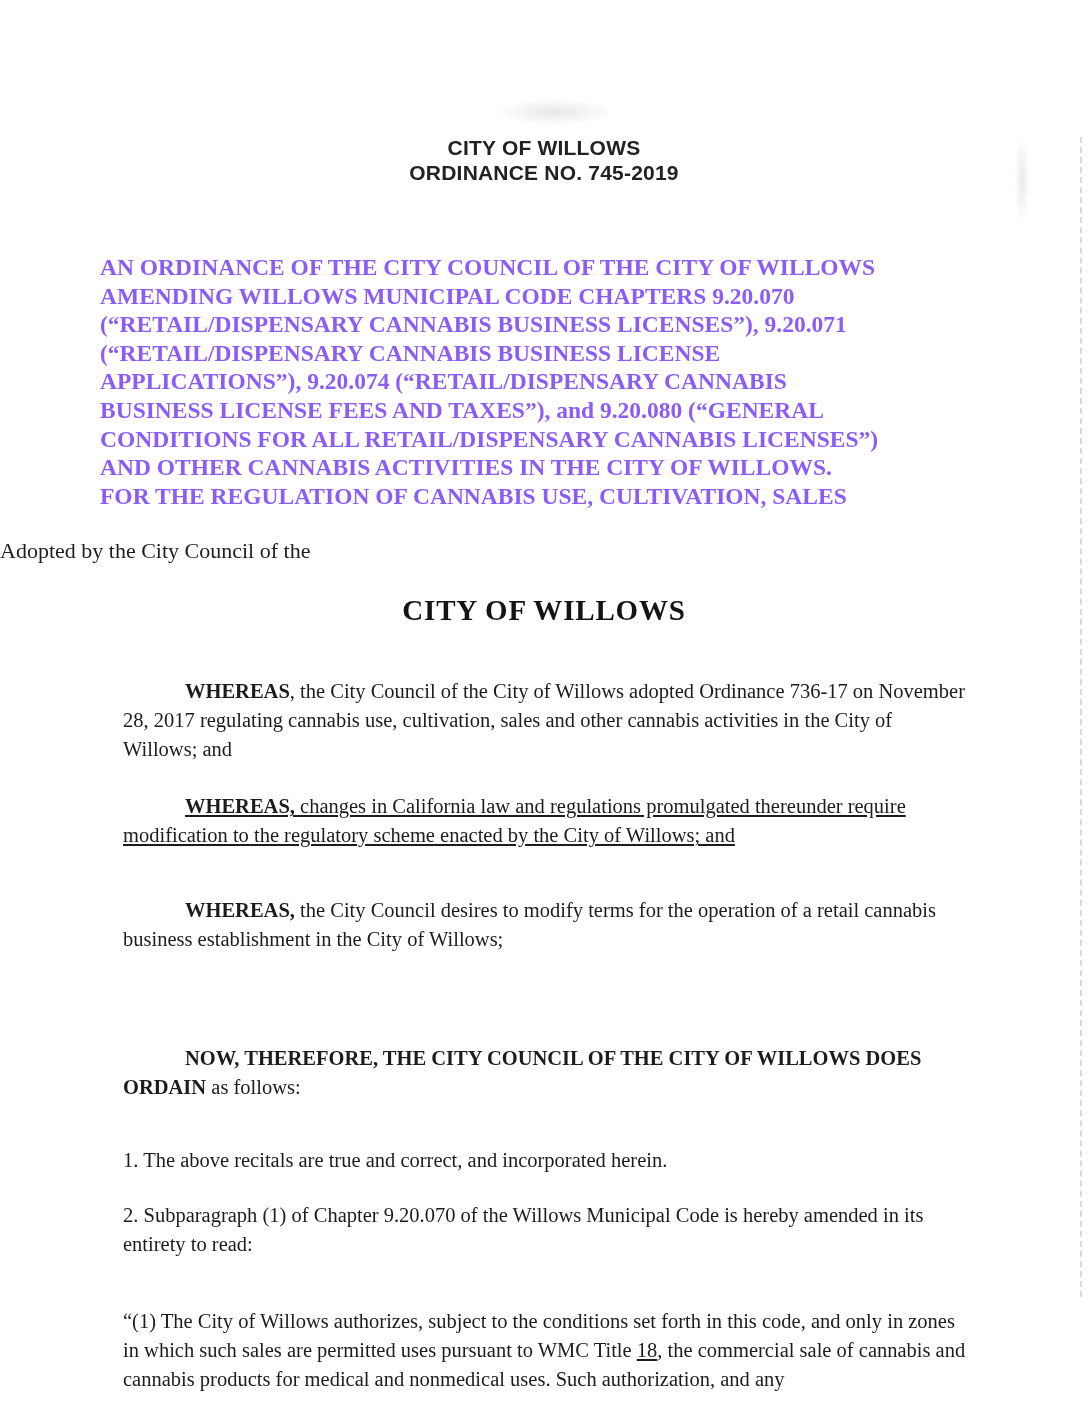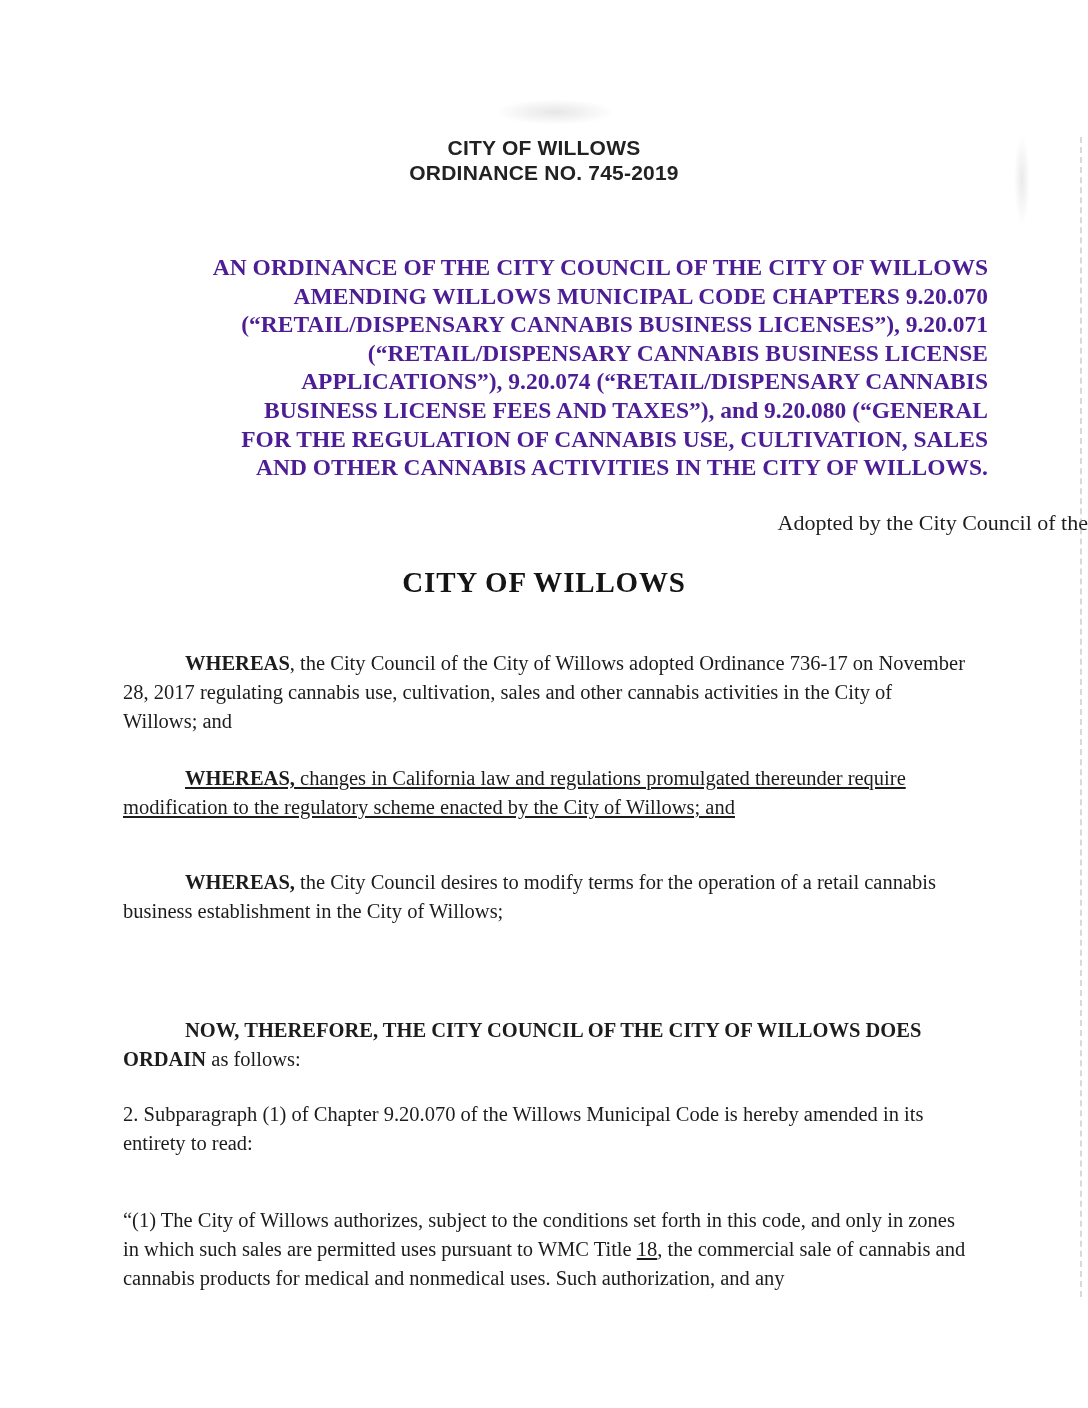--- a/index.html
+++ b/index.html
@@ -54,31 +54,31 @@
     font-family: "Liberation Sans", sans-serif;
     font-weight: bold;
     font-size: 21px;
     line-height: 25px;
     color: #222;
     letter-spacing: 0.2px;
   }
 
   .title-block {
     margin-top: 68px;
-    text-align: right;
+    text-align: left;
     font-weight: bold;
     font-size: 23.5px;
     line-height: 28.6px;
-    color: #4c1d95;
+    color: #8b5cf6;
     padding: 0 100px;
   }
 
   .adopted-line {
     margin-top: 28px;
-    text-align: right;
+    text-align: left;
     font-size: 22px;
     color: #1e1e1e;
   }
 
   .city-big {
     margin-top: 30px;
     text-align: center;
     font-weight: bold;
     font-size: 29px;
     letter-spacing: 0.8px;
@@ -124,39 +124,41 @@
     <div>ORDINANCE NO. 745-2019</div>
   </div>
 
   <div class="title-block">
     <div>AN ORDINANCE OF THE CITY COUNCIL OF THE CITY OF WILLOWS</div>
     <div>AMENDING WILLOWS MUNICIPAL CODE CHAPTERS 9.20.070</div>
     <div>(“RETAIL/DISPENSARY CANNABIS BUSINESS LICENSES”), 9.20.071</div>
     <div>(“RETAIL/DISPENSARY CANNABIS BUSINESS LICENSE</div>
     <div>APPLICATIONS”), 9.20.074 (“RETAIL/DISPENSARY CANNABIS</div>
     <div>BUSINESS LICENSE FEES AND TAXES”), and 9.20.080 (“GENERAL</div>
+    <div>CONDITIONS FOR ALL RETAIL/DISPENSARY CANNABIS LICENSES”)</div>
+    <div>AND OTHER CANNABIS ACTIVITIES IN THE CITY OF WILLOWS.</div>
     <div>FOR THE REGULATION OF CANNABIS USE, CULTIVATION, SALES</div>
-    <div>AND OTHER CANNABIS ACTIVITIES IN THE CITY OF WILLOWS.</div>
   </div>
 
   <div class="adopted-line">Adopted by the City Council of the</div>
 
   <div class="city-big">CITY OF WILLOWS</div>
 
 
   <div class="body-text">
 
     <p class="para indent mt-52"><span class="bold">WHEREAS</span><span>, the City Council of the City of Willows adopted Ordinance 736-17 on November 28, 2017 regulating cannabis use, cultivation, sales and other cannabis activities in the City of Willows; and</span></p>
 
     <p class="para indent mt-28"><span class="bold">WHEREAS,</span><span> changes in California law and regulations promulgated thereunder require modification to the regulatory scheme enacted by the City of Willows; and</span></p>
 
     <p class="para indent mt-46"><span class="bold">WHEREAS,</span><span> the City Council desires to modify terms for the operation of a retail cannabis business establishment in the City of Willows;</span></p>
 
     <p class="para indent mt-90"><span class="bold">NOW, THEREFORE,  THE CITY COUNCIL OF THE CITY OF WILLOWS DOES ORDAIN</span><span> as follows:</span></p>
 
+    <p class="para mt-44">1.  The above recitals are true and correct, and incorporated herein.</p>
 
     <p class="para mt-26">2.  Subparagraph (1) of Chapter 9.20.070 of the Willows Municipal Code is hereby amended in its entirety to read:</p>
 
     <p class="para mt-48"><span>“(1) The City of Willows authorizes, subject to the conditions set forth in this code, and only in zones in which such sales are permitted uses pursuant to WMC Title </span><span class="ul">18</span><span>, the commercial sale of cannabis and cannabis products for medical and nonmedical uses. Such authorization, and any</span></p>
 
   </div>
 
 </div>
 
 </body></html>

